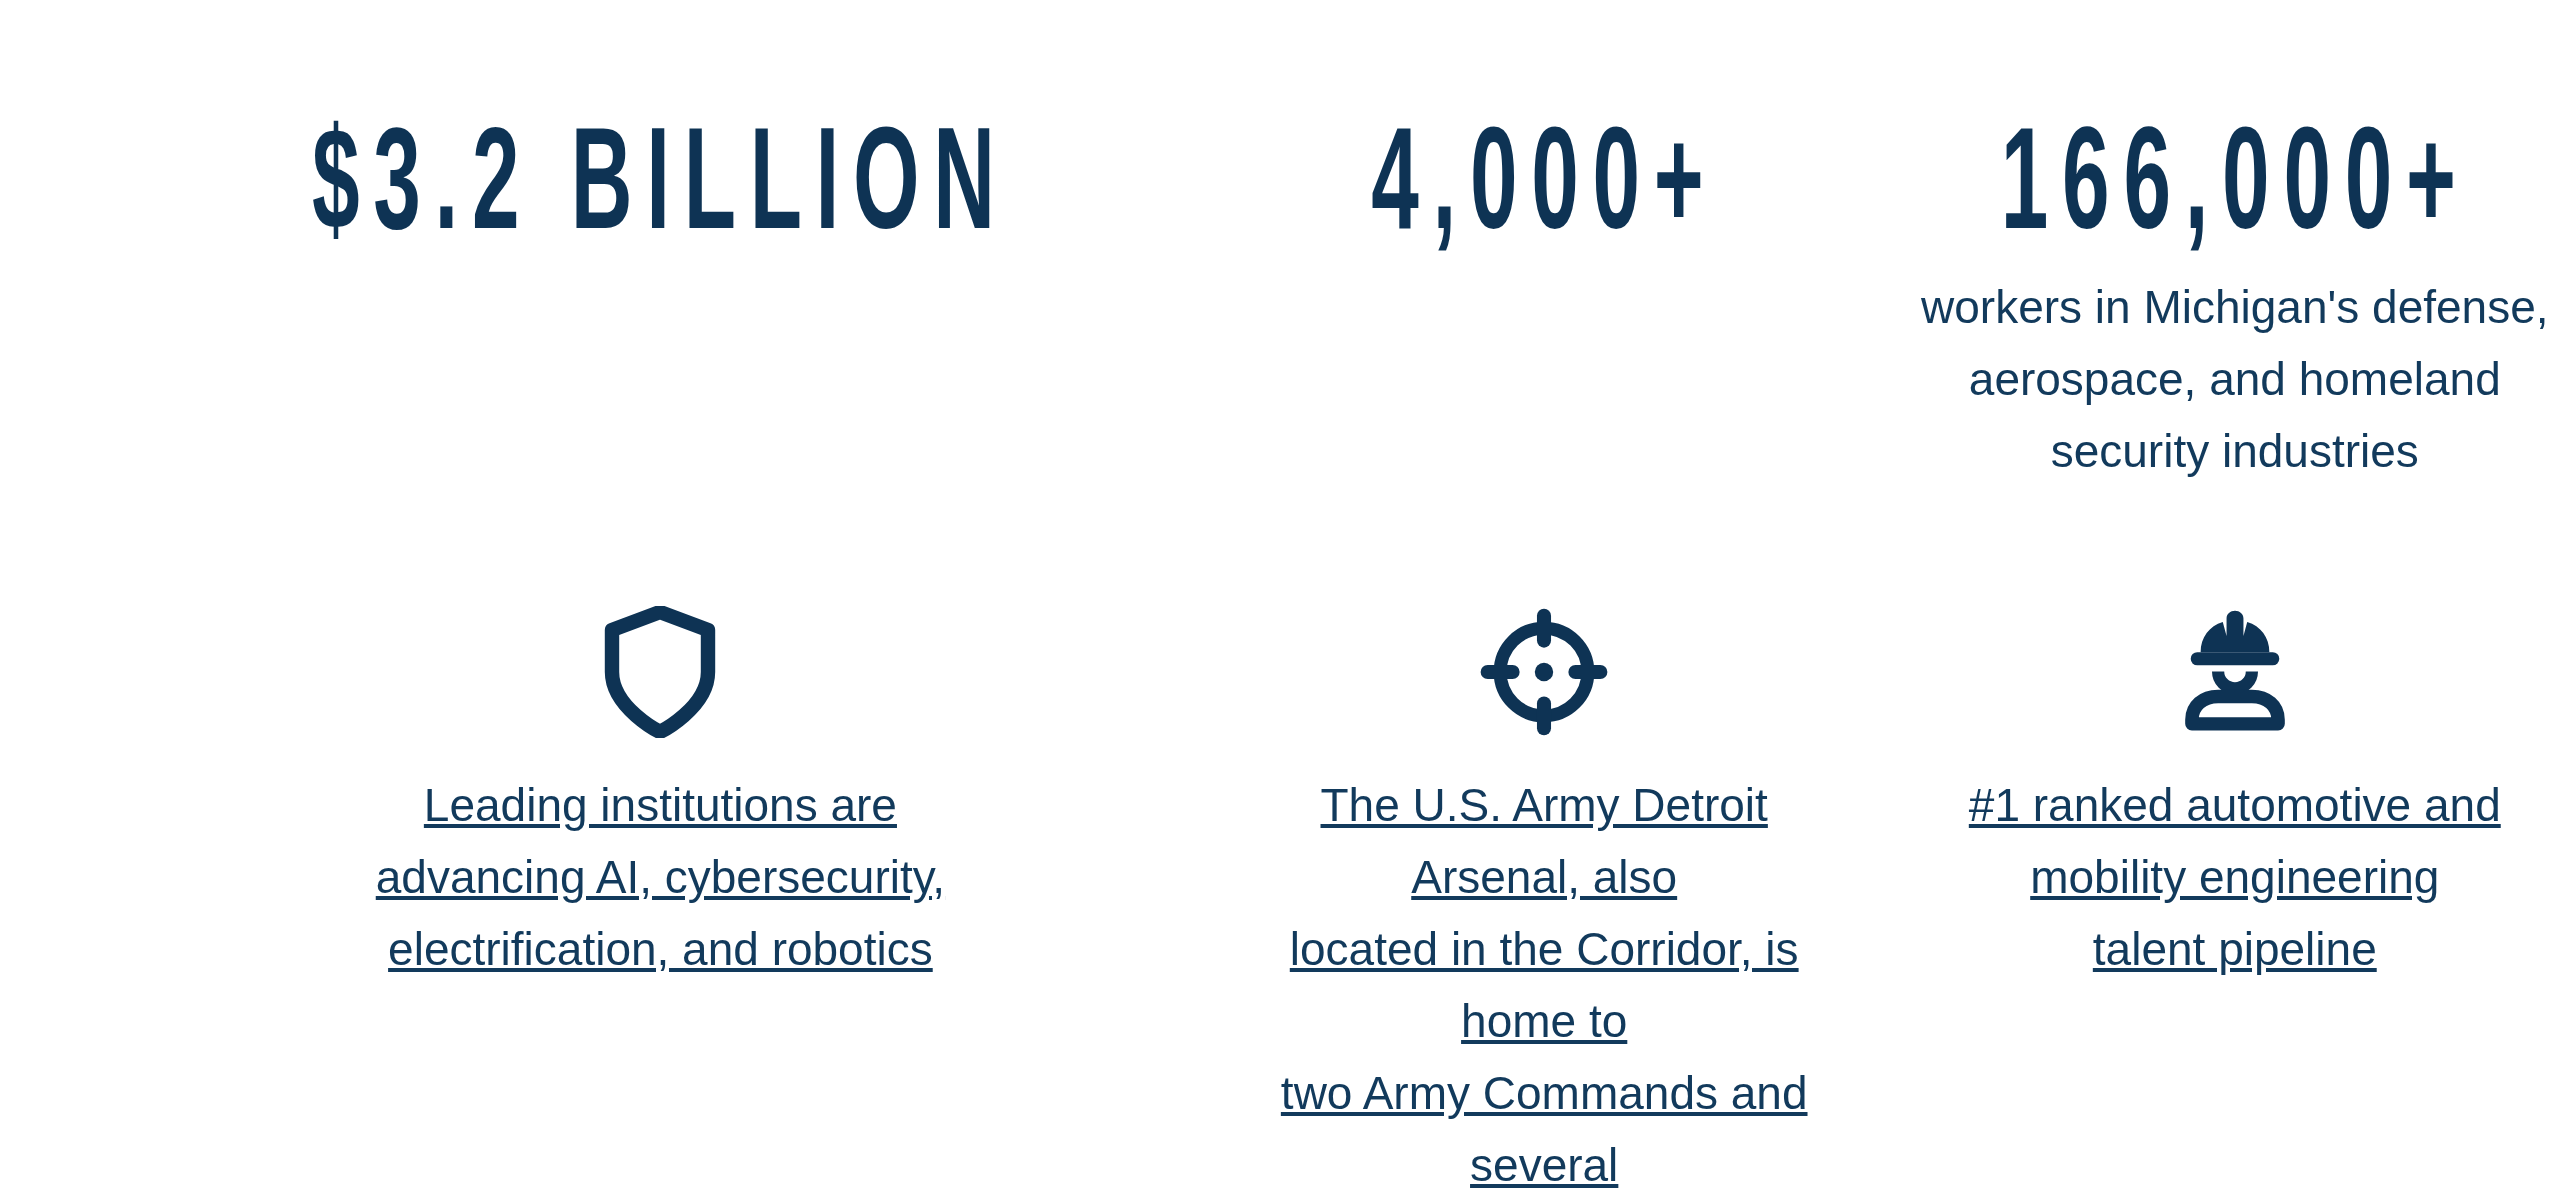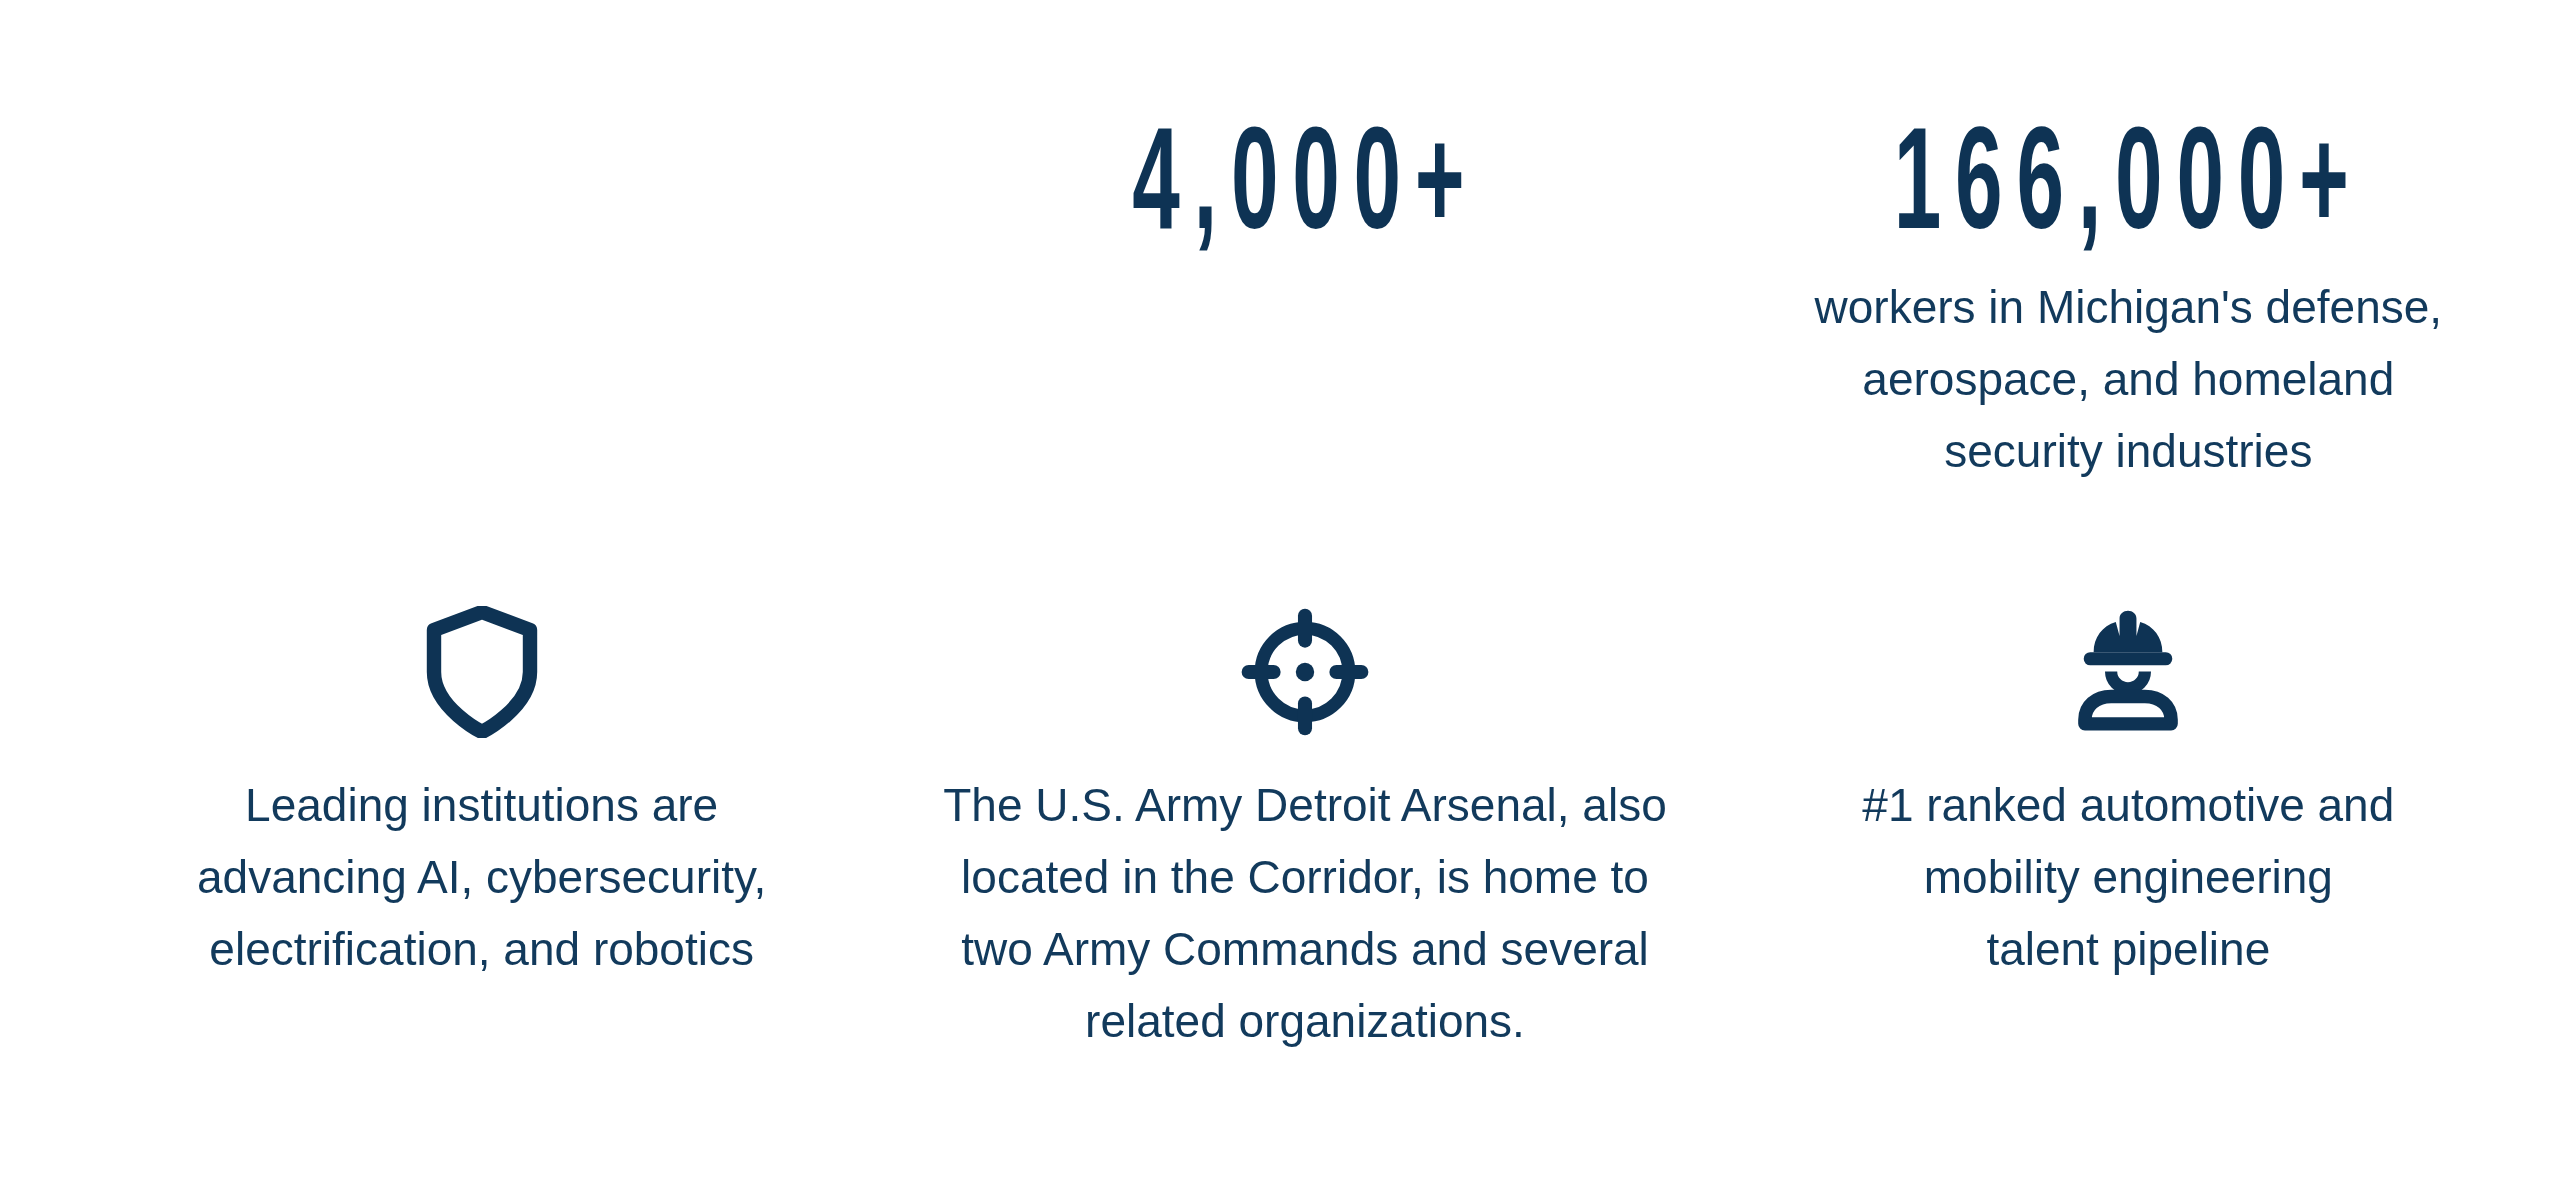--- a/index.html
+++ b/index.html
@@ -42,35 +42,36 @@
     color: #123A5C;
     white-space: pre-line;
   }
   .icon-box {
     margin-top: 118px;
     height: 134px;
     display: flex;
     align-items: center;
     justify-content: center;
   }
-  .feature-description { margin-top: 30px; }
+  .feature-description { margin-top: 30px; text-decoration: underline; }
   .icon-svg { display: block; }
   .icon-stroke {
     fill: none;
     stroke: #0E3354;
   }
   .icon-fill { fill: #0E3354; }
 </style>
 </head>
 <body>
 
 <section class="stats-section">
   <div class="grid">
 
     <div class="cell">
+      <h2 class="stat-value"><span class="stat-value-inner">$3.2 BILLION</span></h2>
     </div>
 
     <div class="cell">
       <h2 class="stat-value"><span class="stat-value-inner">4,000+</span></h2>
     </div>
 
     <div class="cell">
       <h2 class="stat-value"><span class="stat-value-inner">166,000+</span></h2>
       <p class="stat-description">workers in Michigan's defense,
 aerospace, and homeland

